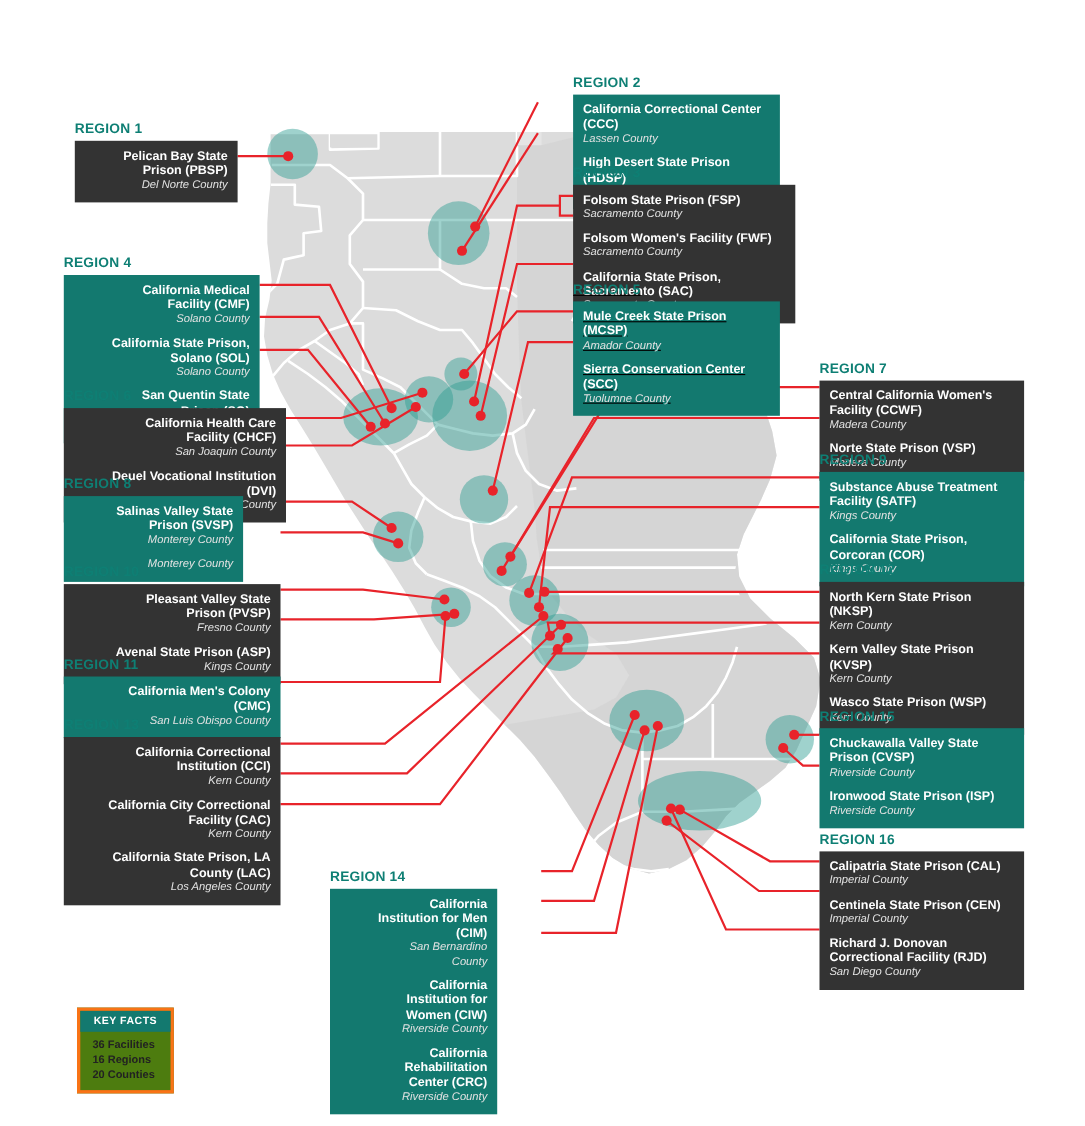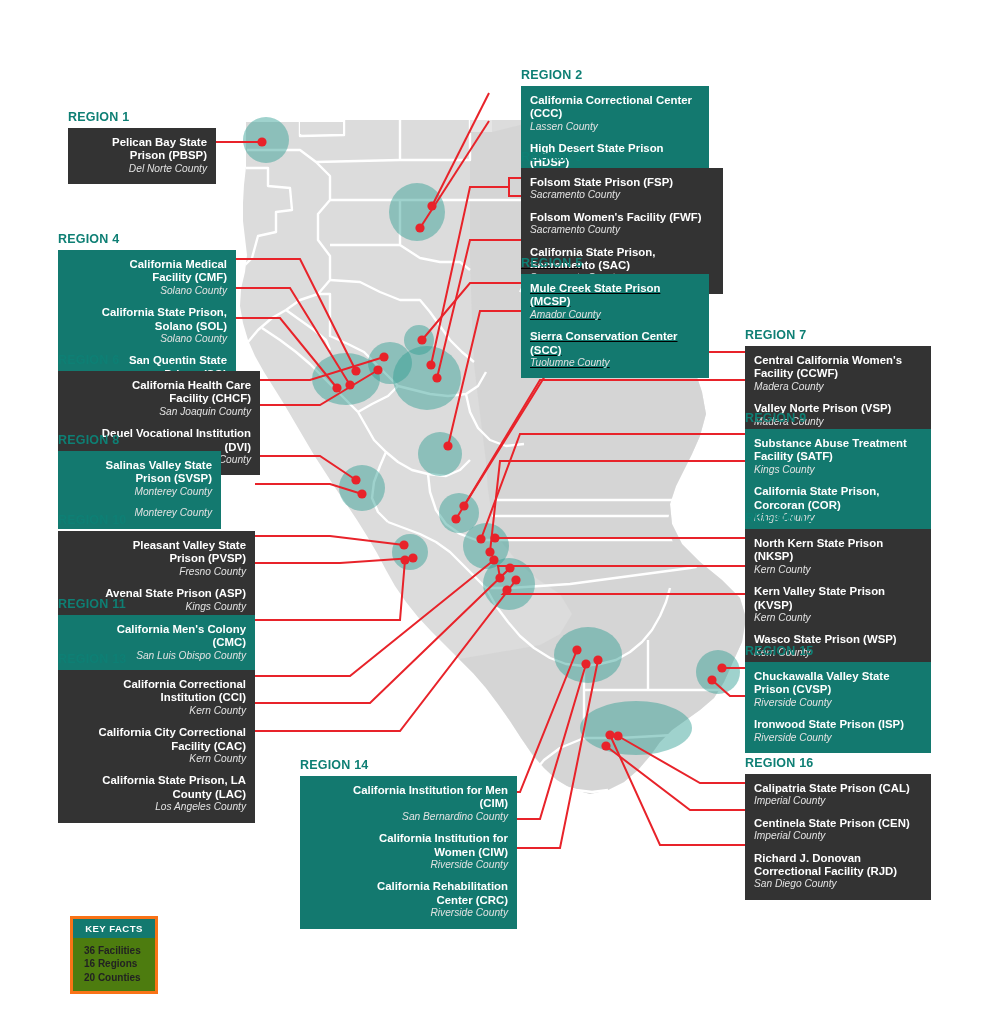--- a/index.html
+++ b/index.html
@@ -338,21 +338,21 @@
   </div>
 
   <div class="region" id="r7" style="left:745px;top:328px;width:186px;">
     <div class="region-title">REGION 7</div>
     <div class="region-box box-dark align-left">
       <div class="fac">
         <div class="fac-name">Central California Women's Facility (CCWF)</div>
         <div class="fac-county">Madera County</div>
       </div>
       <div class="fac">
-        <div class="fac-name">Valley Norte Prison (VSP)</div>
+        <div class="fac-name">Norte State Prison (VSP)</div>
         <div class="fac-county">Madera County</div>
       </div>
     </div>
   </div>
 
   <div class="region" id="r8" style="left:58px;top:433px;width:163px;">
     <div class="region-title">REGION 8</div>
     <div class="region-box box-teal align-right">
       <div class="fac">
         <div class="fac-name">Salinas Valley State Prison (SVSP)</div>
@@ -431,21 +431,21 @@
         <div class="fac-name">California City Correctional Facility (CAC)</div>
         <div class="fac-county">Kern County</div>
       </div>
       <div class="fac">
         <div class="fac-name">California State Prison, LA County (LAC)</div>
         <div class="fac-county">Los Angeles County</div>
       </div>
     </div>
   </div>
 
-  <div class="region" id="r14" style="left:300px;top:758px;width:217px;">
+  <div class="region" id="r14" style="left:300px;top:790px;width:152px;">
     <div class="region-title">REGION 14</div>
     <div class="region-box box-teal align-right">
       <div class="fac">
         <div class="fac-name">California Institution for Men (CIM)</div>
         <div class="fac-county">San Bernardino County</div>
       </div>
       <div class="fac">
         <div class="fac-name">California Institution for Women (CIW)</div>
         <div class="fac-county">Riverside County</div>
       </div>

